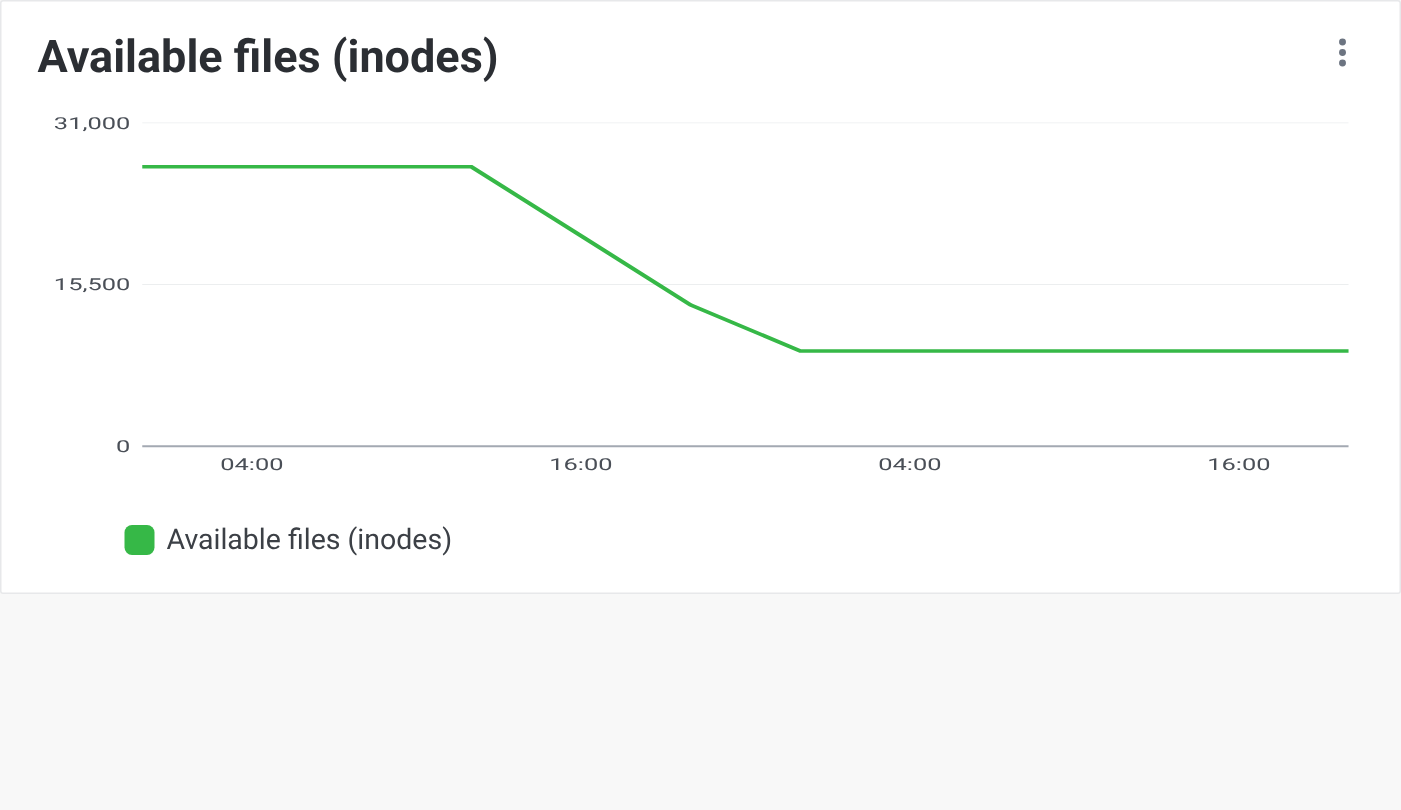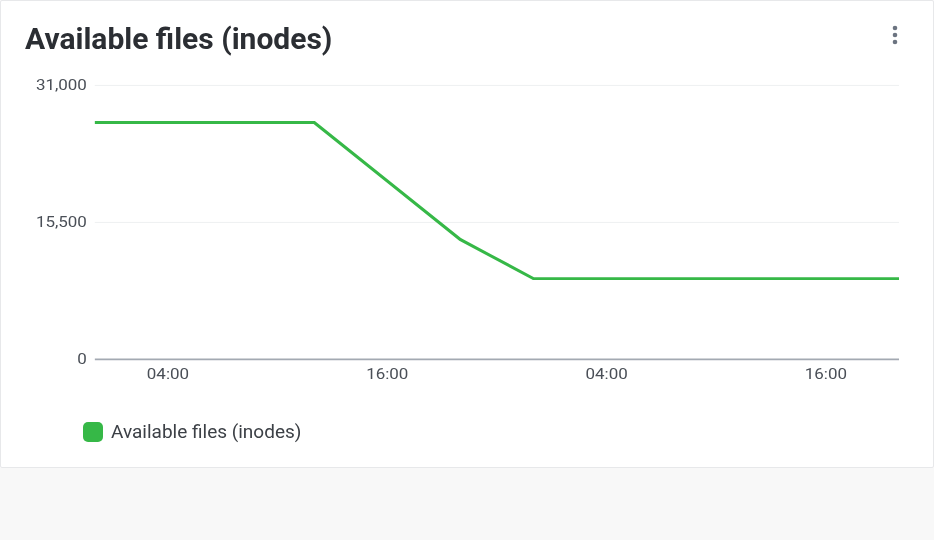--- a/index.html
+++ b/index.html
@@ -3,21 +3,21 @@
 <meta charset="utf-8">
 <style>
   * { box-sizing: border-box; }
   html, body {
     margin: 0; padding: 0;
     font-family: -apple-system, BlinkMacSystemFont, "Segoe UI", Roboto, "Helvetica Neue", Arial, sans-serif;
     background: #f8f8f8;
   }
   .panel {
     width: 934px;
-    height: 468px;
+    height: 396px;
     background: #fff;
     border: 1px solid #e7e8ea;
     border-radius: 2px;
     padding: 20px 24px 18px 24px;
     position: relative;
   }
   .header {
     display: flex;
     justify-content: space-between;
     align-items: flex-start;

